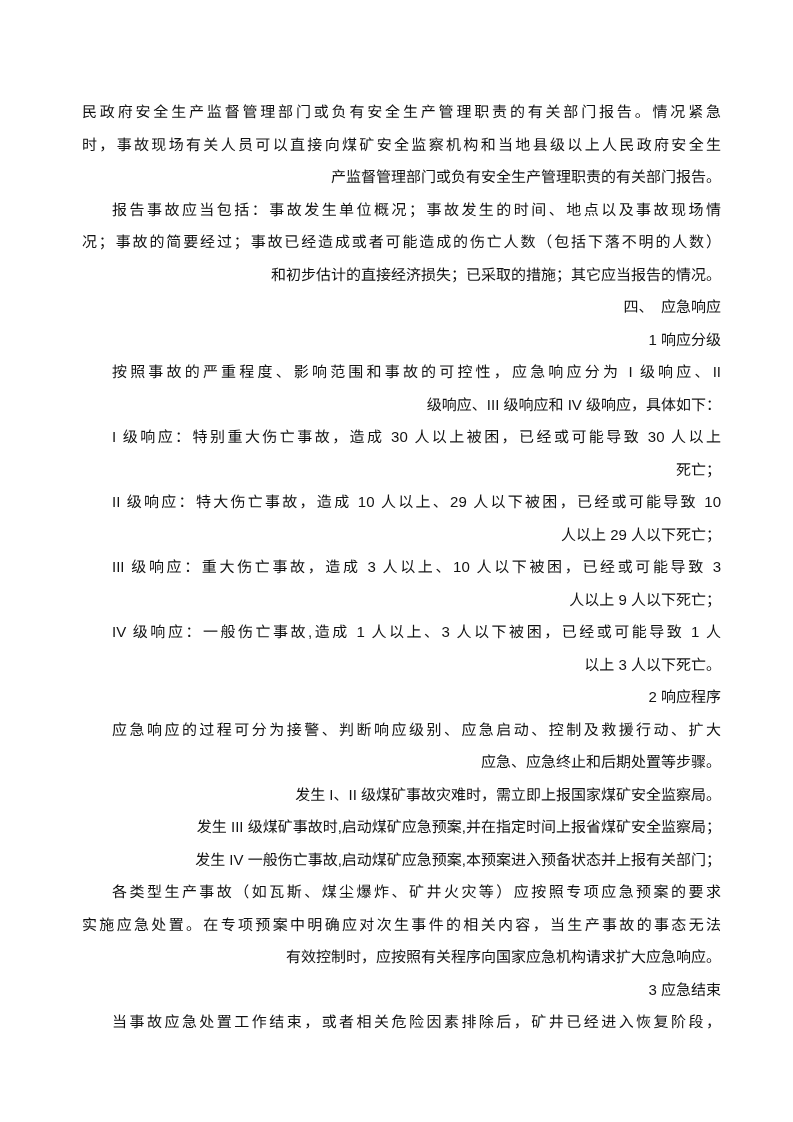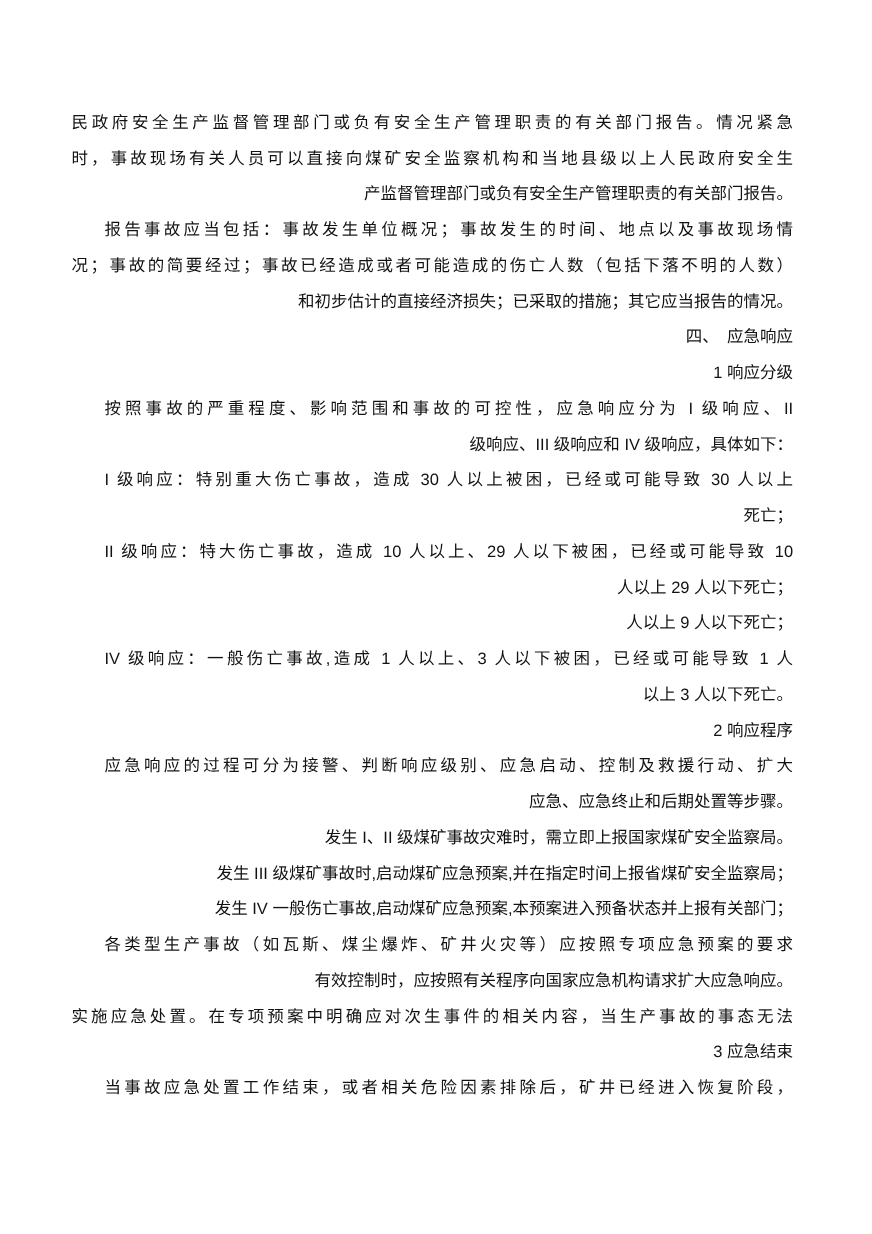--- a/index.html
+++ b/index.html
@@ -6,21 +6,21 @@
     margin: 0;
     padding: 0;
     background: #ffffff;
   }
   .page {
     position: relative;
     width: 793px;
     height: 1122px;
     background: #ffffff;
     box-sizing: border-box;
-    padding: 96px 72px 0 65px;
+    padding: 96px 72px 0 82px;
     overflow: hidden;
     font-family: "Liberation Sans", "DejaVu Sans", sans-serif;
   }
   .doc-body {
     width: 100%;
   }
   .line {
     font-size: 15px;
     line-height: 32.5px;
     color: #121212;
@@ -48,28 +48,29 @@
       <div class="line fill">况；事故的简要经过；事故已经造成或者可能造成的伤亡人数（包括下落不明的人数）</div>
       <div class="line">和初步估计的直接经济损失；已采取的措施；其它应当报告的情况。</div>
       <div class="line indent">四、　应急响应</div>
       <div class="line indent">1 响应分级</div>
       <div class="line indent fill">按照事故的严重程度、影响范围和事故的可控性，应急响应分为 I 级响应、II</div>
       <div class="line">级响应、III 级响应和 IV 级响应，具体如下：</div>
       <div class="line indent fill">I 级响应：特别重大伤亡事故，造成 30 人以上被困，已经或可能导致 30 人以上</div>
       <div class="line">死亡；</div>
       <div class="line indent fill">II 级响应：特大伤亡事故，造成 10 人以上、29 人以下被困，已经或可能导致 10</div>
       <div class="line">人以上 29 人以下死亡；</div>
+      <div class="line indent fill">III 级响应：重大伤亡事故，造成 3 人以上、10 人以下被困，已经或可能导致 3</div>
       <div class="line">人以上 9 人以下死亡；</div>
       <div class="line indent fill">IV 级响应：一般伤亡事故,造成 1 人以上、3 人以下被困，已经或可能导致 1 人</div>
       <div class="line">以上 3 人以下死亡。</div>
       <div class="line indent">2 响应程序</div>
       <div class="line indent fill">应急响应的过程可分为接警、判断响应级别、应急启动、控制及救援行动、扩大</div>
       <div class="line">应急、应急终止和后期处置等步骤。</div>
       <div class="line indent">发生 I、II 级煤矿事故灾难时，需立即上报国家煤矿安全监察局。</div>
       <div class="line indent">发生 III 级煤矿事故时,启动煤矿应急预案,并在指定时间上报省煤矿安全监察局；</div>
       <div class="line indent">发生 IV 一般伤亡事故,启动煤矿应急预案,本预案进入预备状态并上报有关部门；</div>
       <div class="line indent fill">各类型生产事故（如瓦斯、煤尘爆炸、矿井火灾等）应按照专项应急预案的要求</div>
+      <div class="line fill">实施应急处置。在专项预案中明确应对次生事件的相关内容，当生产事故的事态无法</div>
       <div class="line">有效控制时，应按照有关程序向国家应急机构请求扩大应急响应。</div>
-      <div class="line fill">实施应急处置。在专项预案中明确应对次生事件的相关内容，当生产事故的事态无法</div>
       <div class="line indent">3 应急结束</div>
       <div class="line indent fill">当事故应急处置工作结束，或者相关危险因素排除后，矿井已经进入恢复阶段，</div>
     </div>
 </div>
 
 </body></html>

